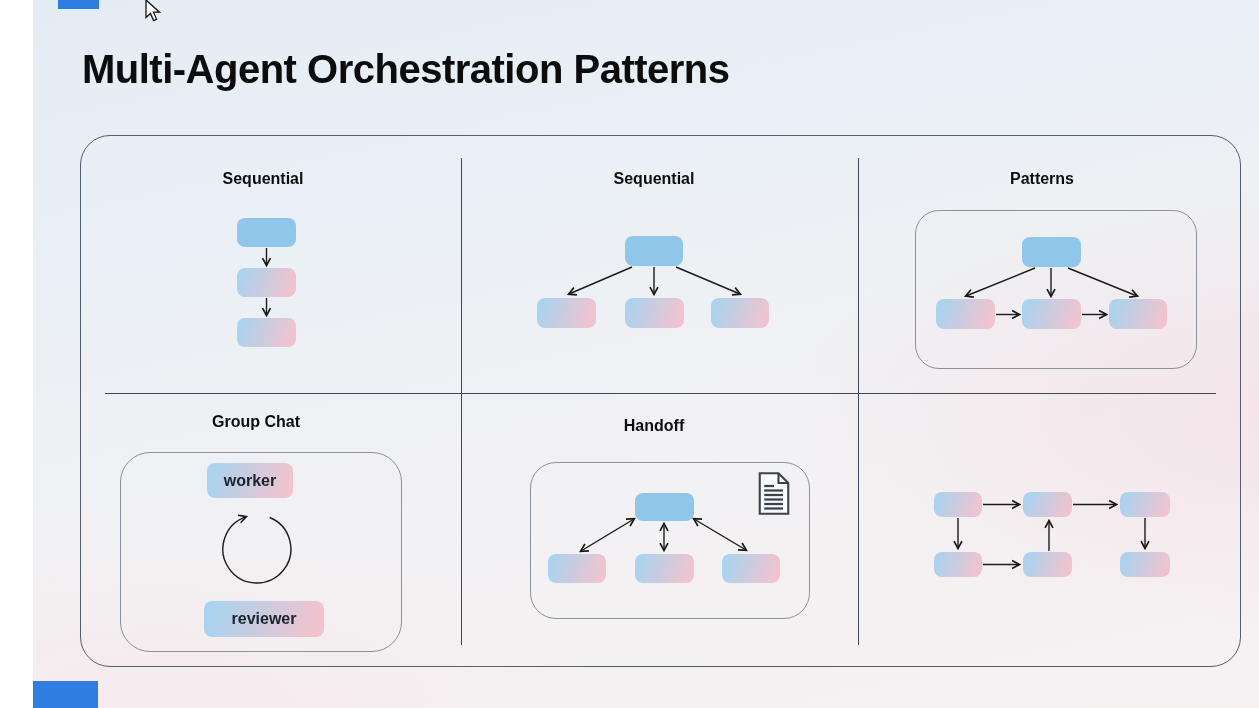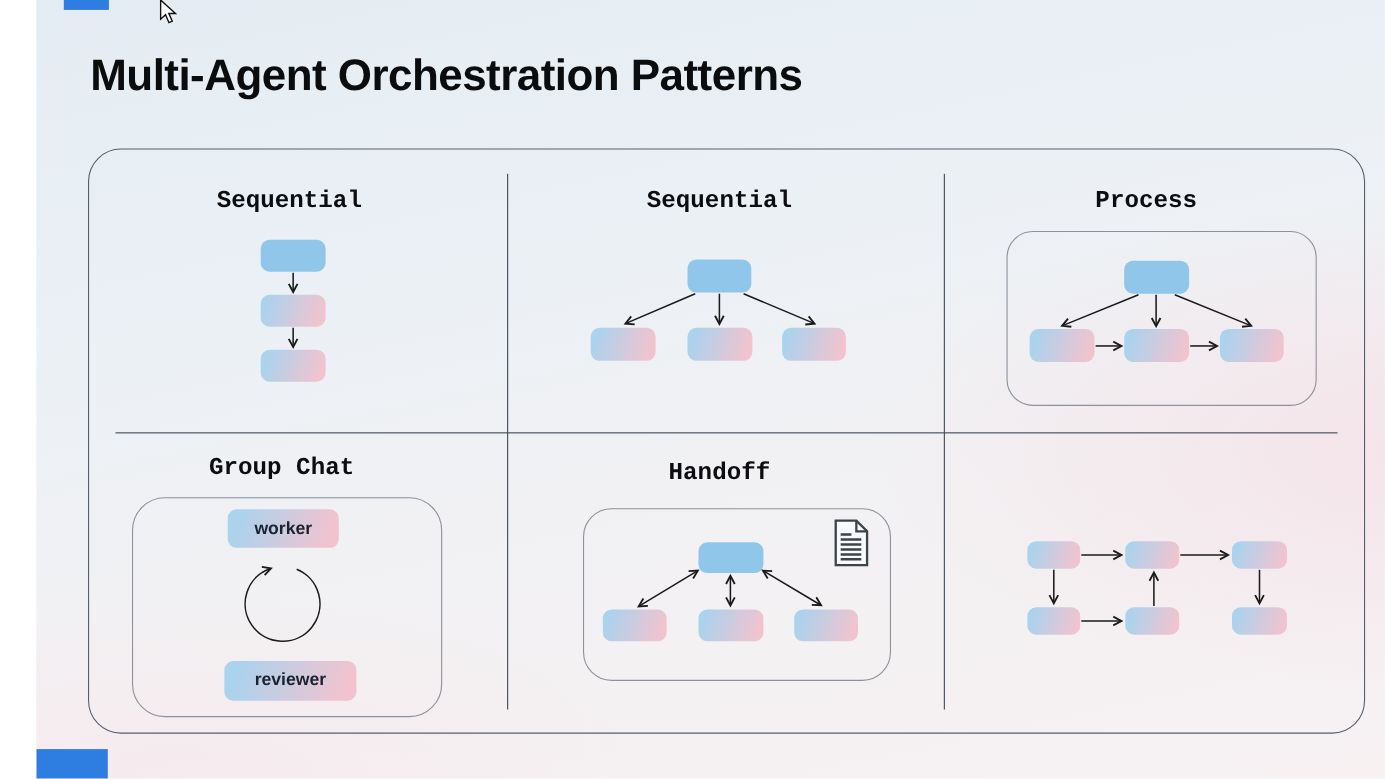--- a/index.html
+++ b/index.html
@@ -7,21 +7,21 @@
   .canvas{position:relative;width:1259px;height:708px;overflow:hidden;
     background:
       radial-gradient(ellipse 60% 45% at 102% 58%, rgba(246,216,224,.55), rgba(246,216,224,0) 70%),
       radial-gradient(ellipse 50% 35% at 10% 100%, rgba(248,228,233,.5), rgba(248,228,233,0) 70%),
       linear-gradient(168deg,#e4ecf3 0%,#eaf0f5 30%,#f2f1f3 62%,#f7f1f2 100%); margin-left: 33px;}
   .abs{position:absolute;}
   .page-title{left:49px;top:47px;font-size:40px;font-weight:700;color:#0b0c0e;letter-spacing:-.5px;white-space:nowrap;}
   .outer-frame{left:47px;top:135px;width:1159px;height:530px;border:1.2px solid var(--outer-border);border-radius:30px;}
   .vdiv{top:158px;width:1.2px;height:487px;background:var(--divider);}
   .hdiv{left:72px;top:392.5px;width:1111px;height:1.2px;background:var(--divider);}
-  .panel-title{font-size:22px;font-weight:700;color:#0c0d10;transform:translateX(-50%);white-space:nowrap;font-family:Liberation Mono, monospace;}
+  .panel-title{font-size:16px;font-weight:700;color:#0c0d10;transform:translateX(-50%);white-space:nowrap;}
   .node{position:absolute;border-radius:8px;}
   .solid{background:var(--node-solid);}
   .grad{background:linear-gradient(108deg,var(--node-gradient-start) 8%,var(--node-gradient-end) 92%);}
   .inner-frame{border:1px solid var(--inner-border);background:transparent;}
   .label-node{display:flex;align-items:center;justify-content:center;font-size:16px;font-weight:700;color:#182230;}
   svg.overlay{position:absolute;left:0;top:0;pointer-events:none;}
   .arrow{stroke:var(--arrow);fill:none;stroke-width:1.4px;}
   .mhead{stroke:var(--arrow);fill:none;stroke-width:1.7px;}
   .accent{background:var(--accent-blue);}
 </style>
@@ -41,41 +41,41 @@
 
   <div class="abs page-title">Multi-Agent Orchestration Patterns</div>
 
   <div class="abs outer-frame"></div>
   <div class="abs vdiv" style="left:428px;"></div>
   <div class="abs vdiv" style="left:825px;"></div>
   <div class="abs hdiv"></div>
 
   <div class="abs panel-title" style="left:230px;top:170px;">Sequential</div>
   <div class="abs panel-title" style="left:621px;top:170px;">Sequential</div>
-  <div class="abs panel-title" style="left:1009px;top:170px;">Process</div>
+  <div class="abs panel-title" style="left:1009px;top:170px;">Patterns</div>
   <div class="abs panel-title" style="left:223px;top:413px;">Group Chat</div>
   <div class="abs panel-title" style="left:621px;top:417px;">Handoff</div>
 
   <div class="node solid" style="left:204px;top:218px;width:59px;height:29px;"></div>
   <div class="node grad" style="left:204px;top:268px;width:59px;height:29px;"></div>
   <div class="node grad" style="left:204px;top:318px;width:59px;height:29px;"></div>
 
   <div class="node solid" style="left:592px;top:236px;width:58px;height:30px;"></div>
   <div class="node grad" style="left:504px;top:298px;width:59px;height:30px;"></div>
   <div class="node grad" style="left:592px;top:298px;width:59px;height:30px;"></div>
   <div class="node grad" style="left:678px;top:298px;width:58px;height:30px;"></div>
 
   <div class="abs inner-frame" style="left:882px;top:210px;width:280px;height:157px;border-radius:24px;"></div>
   <div class="node solid" style="left:989px;top:237px;width:59px;height:30px;"></div>
   <div class="node grad" style="left:903px;top:299px;width:59px;height:30px;"></div>
   <div class="node grad" style="left:989px;top:299px;width:59px;height:30px;"></div>
   <div class="node grad" style="left:1076px;top:299px;width:58px;height:30px;"></div>
 
   <div class="abs inner-frame" style="left:87px;top:452px;width:280px;height:198px;border-radius:30px;"></div>
-  <div class="node grad label-node" style="left:174px;top:463px;width:101px;height:35px;">
+  <div class="node grad label-node" style="left:174px;top:463px;width:86px;height:35px;">
     <span>worker</span>
   </div>
   <div class="node grad label-node" style="left:171px;top:601px;width:120px;height:36px;">
     <span>reviewer</span>
   </div>
 
   <div class="abs inner-frame" style="left:497px;top:462px;width:278px;height:155px;border-radius:26px;"></div>
   <div class="abs" style="left:723px;top:471px;width:36px;height:45px;">
     <svg width="36" height="45" viewBox="0 0 24 30">
       <path d="M2.5,1.5 h12.5 l6.5,6.5 v20.5 h-19 z" fill="#f8fafb" stroke="#3d434b" stroke-width="1.4"></path>

